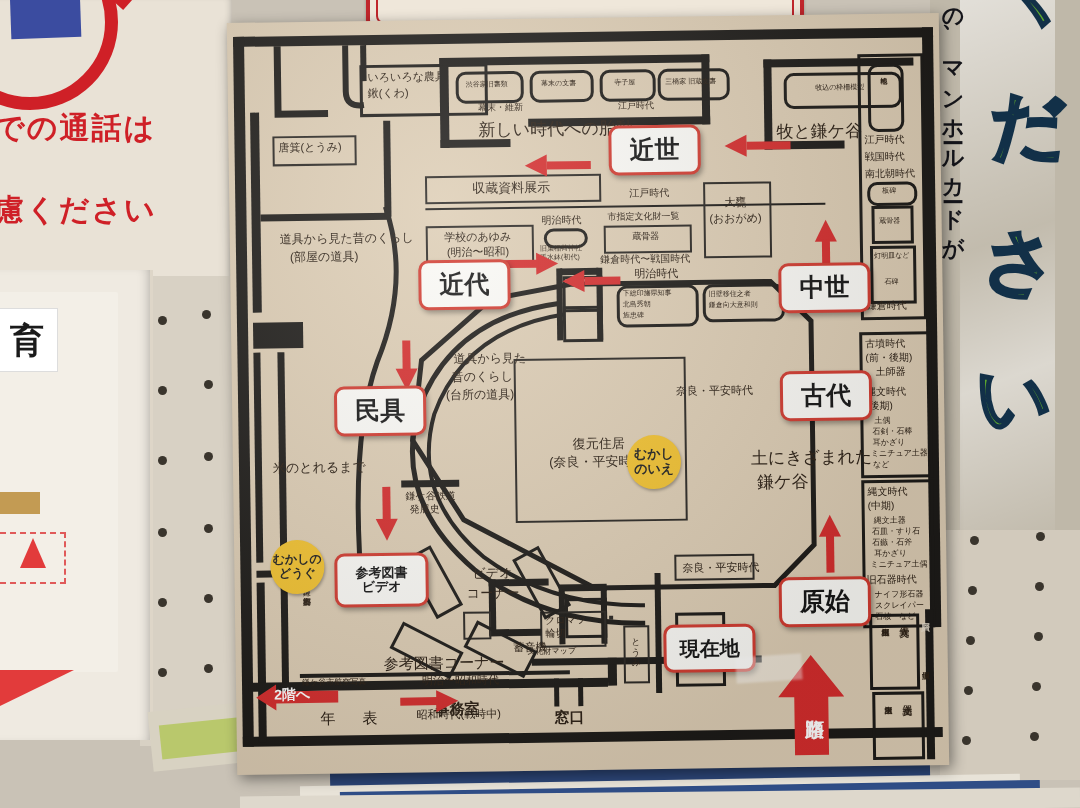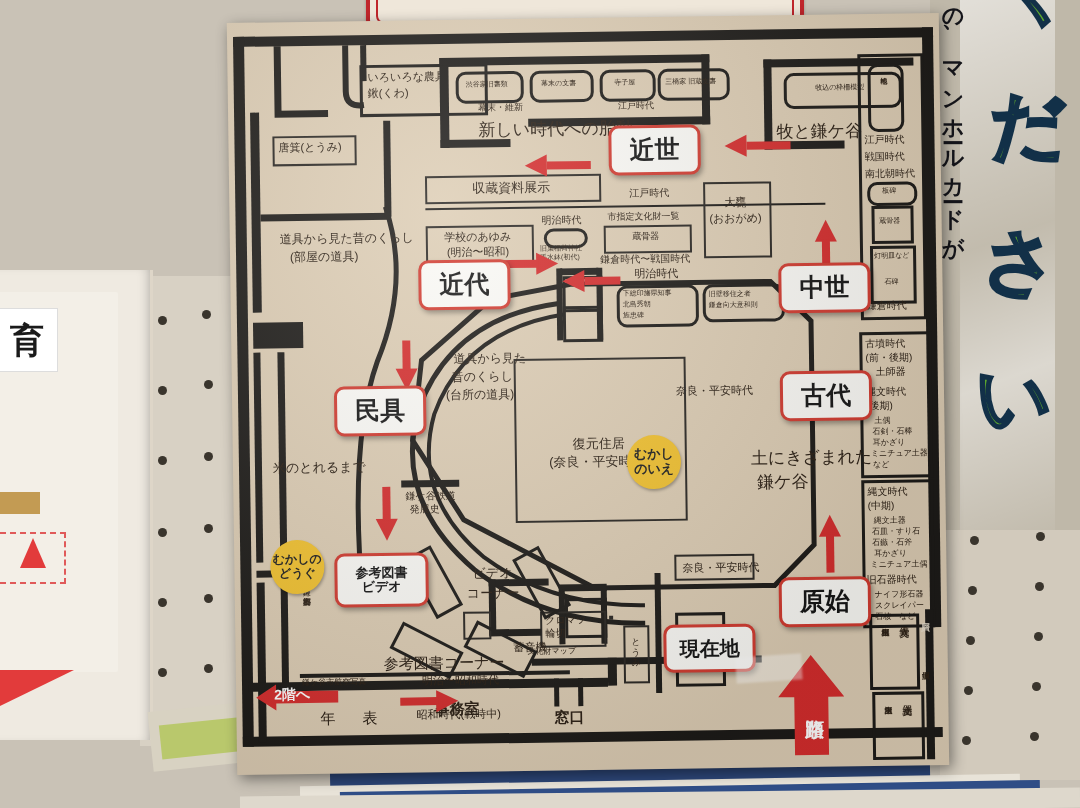--- a/index.html
+++ b/index.html
@@ -98,20 +98,27 @@
   .t13{font-size:13px;}
   .t15{font-size:15px;}
   .t17{font-size:17px;}
   .ctr{text-align:center;}
 </style>
 </head>
 <body>
 
 <div id="stage">
 
+  <div id="left-poster" class="layer">
+    <div class="circ"></div>
+    <div class="blusq"></div>
+    <div class="slash"></div>
+    <span id="lp-line1" class="jp-red">での通話は</span>
+    <span id="lp-line2" class="jp-red">慮ください</span>
+  </div>
 
   <div id="pegboard" class="layer">
     <div class="peg" style="left:18px;top:40px"></div>
       <div class="peg" style="left:62px;top:34px"></div>
     <div class="peg" style="left:18px;top:110px"></div>
       <div class="peg" style="left:64px;top:104px"></div>
     <div class="peg" style="left:18px;top:180px"></div>
       <div class="peg" style="left:64px;top:176px"></div>
     <div class="peg" style="left:18px;top:252px"></div>
       <div class="peg" style="left:64px;top:248px"></div>

